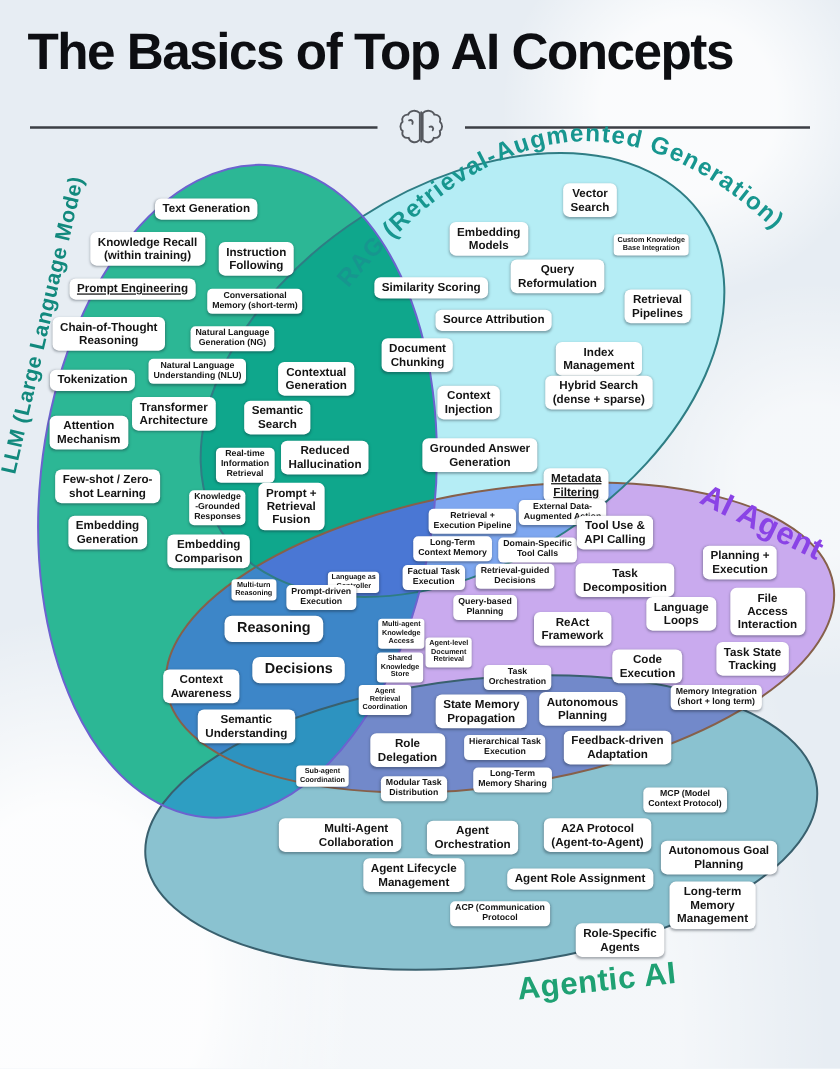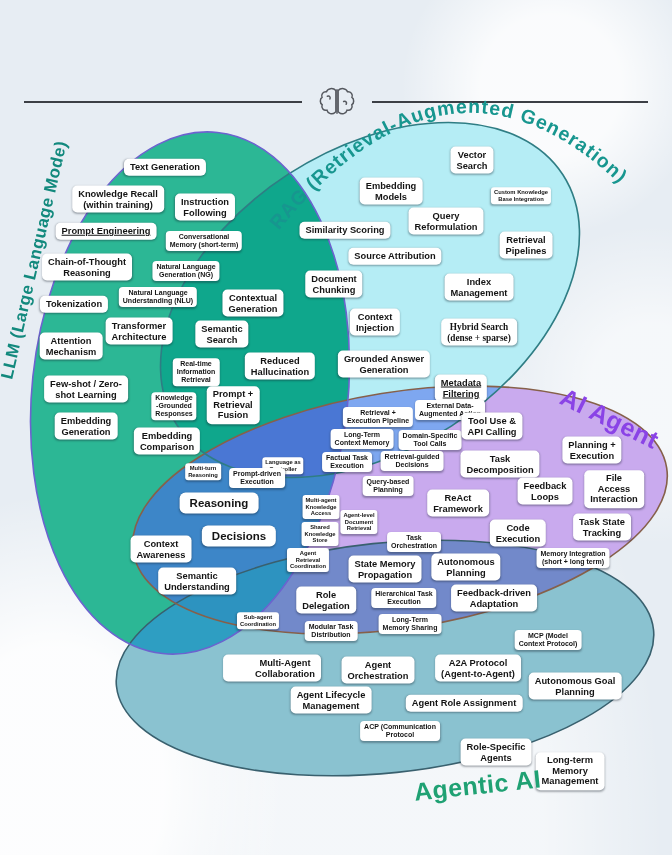--- a/index.html
+++ b/index.html
@@ -40,20 +40,21 @@
   #label-agent{left:527px;top:404px;width:165px;font-size:25px;letter-spacing:.5px;transform:rotate(26deg);}
   #label-agentic{left:375px;top:771px;width:205px;font-size:25px;letter-spacing:.5px;transform:rotate(-6deg);}
   #rag-label-svg{position:absolute;left:0;top:0;z-index:6;}
   #rag-label-svg text{font-weight:bold;font-size:19.5px;letter-spacing:1px;font-family:"Liberation Sans",sans-serif;}
 </style>
 </head>
 <body>
 
 <div id="stage">
 
+  <div id="title" style="color: rgb(13, 14, 18);">The Basics of Top AI Concepts</div>
 
   <div id="divider-left" class="divider"></div>
   <svg id="brain" viewBox="0 0 32 28">
     <g fill="none" stroke="#55585e" stroke-width="1.3" stroke-linecap="round">
       <path d="M15,4 C12.5,1.2 7.8,2 6.8,5 C3.8,4.6 1.8,7.6 2.9,10 C0.9,11.5 0.9,15 3,16.4 C2,19.4 4.2,21.8 7.2,21.2 C7.8,24.2 12,25.4 14.2,23.2 L15,22.5 Z"></path>
       <path d="M17,4 C19.5,1.2 24.2,2 25.2,5 C28.2,4.6 30.2,7.6 29.1,10 C31.1,11.5 31.1,15 29,16.4 C30,19.4 27.8,21.8 24.8,21.2 C24.2,24.2 20,25.4 17.8,23.2 L17,22.5 Z"></path>
       <path d="M16,3.2 L16,23.8"></path>
       <path d="M7.5,9 C9.5,8.2 10.5,9.8 9.8,11.4 M21.8,13.5 C23.8,12.8 25,14.5 24,16"></path>
     </g>
   </svg>
@@ -171,21 +172,21 @@
 shot Learning</div>
       <div class="box s-md" style="left: 86px; top: 426px;">Embedding
 Generation</div>
       <div class="box s-md" style="left: 253px; top: 303px;">Contextual
 Generation</div>
       <div class="box s-md" style="left: 222px; top: 334px;">Semantic
 Search</div>
       <div class="box s-sm" style="left: 196px; top: 372px;">Real-time
 Information
 Retrieval</div>
-      <div class="box s-md" style="left: 280px; top: 366px;">Reduced
+      <div class="box s-md" style="left: 260px; top: 366px;">Reduced
 Hallucination</div>
       <div class="box s-sm" style="left: 174px; top: 406px;">Knowledge
 -Grounded
 Responses</div>
       <div class="box s-md" style="left: 233px; top: 405px;">Prompt +
 Retrieval
 Fusion</div>
       <div class="box s-md" style="left: 167px; top: 441px;">Embedding
 Comparison</div>
       <div class="box s-md" style="left: 472px; top: 160px;">Vector
@@ -199,21 +200,21 @@
       <div class="box s-md" style="left: 345px; top: 230px;">Similarity Scoring</div>
       <div class="box s-md" style="left: 526px; top: 245px;">Retrieval
 Pipelines</div>
       <div class="box s-md" style="left: 395px; top: 256px;">Source Attribution</div>
       <div class="box s-md" style="left: 334px; top: 284px;">Document
 Chunking</div>
       <div class="box s-md" style="left: 479px; top: 287px;">Index
 Management</div>
       <div class="box s-md" style="left: 375px; top: 322px;">Context
 Injection</div>
-      <div class="box s-md" style="left: 479px; top: 332px; font-family: Liberation Serif, serif;">Hybrid Search
+      <div class="box s-md" style="left: 479px; top: 314px;">Hybrid Search
 (dense + sparse)</div>
       <div class="box s-md" style="left: 369px; top: 364px; margin-left: 15px;">Grounded Answer
 Generation</div>
       <div class="box s-md" style="left: 461px; top: 388px; text-decoration: underline;">Metadata
 Filtering</div>
       <div class="box s-sm" style="left: 378px; top: 417px;">Retrieval +
 Execution Pipeline</div>
       <div class="box s-sm" style="left: 450px; top: 410px;">External Data-
 Augmented Action</div>
       <div class="box s-sm" style="left: 362px; top: 439px;">Long-Term
@@ -225,21 +226,21 @@
       <div class="box s-sm" style="left: 412px; top: 461px;">Retrieval-guided
 Decisions</div>
       <div class="box s-sm" style="left: 388px; top: 486px;">Query-based
 Planning</div>
       <div class="box s-md" style="left: 492px; top: 426px;">Tool Use &amp;
 API Calling</div>
       <div class="box s-md" style="left: 592px; top: 450px;">Planning +
 Execution</div>
       <div class="box s-md" style="left: 500px; top: 464px;">Task
 Decomposition</div>
-      <div class="box s-md" style="left: 545px; top: 491px;">Feedback
+      <div class="box s-md" style="left: 545px; top: 491px;">Language
 Loops</div>
       <div class="box s-md" style="left: 614px; top: 489px;">File Access
 Interaction</div>
       <div class="box s-md" style="left: 458px; top: 503px;">ReAct
 Framework</div>
       <div class="box s-md" style="left: 518px; top: 533px;">Code
 Execution</div>
       <div class="box s-md" style="left: 602px; top: 527px;">Task State
 Tracking</div>
       <div class="box s-sm" style="left: 573px; top: 558px;">Memory Integration
@@ -292,21 +293,21 @@
 Orchestration</div>
       <div class="box s-md" style="left: 331px; top: 700px;">Agent Lifecycle
 Management</div>
       <div class="box s-sm" style="left: 548px; top: 640px;">MCP (Model
 Context Protocol)</div>
       <div class="box s-md" style="left: 478px; top: 668px;">A2A Protocol
 (Agent-to-Agent)</div>
       <div class="box s-md" style="left: 575px; top: 686px;">Autonomous Goal
 Planning</div>
       <div class="box s-md" style="left: 464px; top: 703px;">Agent Role Assignment</div>
-      <div class="box s-md" style="left: 570px; top: 724px; margin-top: 47px;">Long-term
+      <div class="box s-md" style="left: 570px; top: 724px;">Long-term
 Memory
 Management</div>
       <div class="box s-sm" style="left: 400px; top: 731px;">ACP (Communication
 Protocol</div>
       <div class="box s-md" style="left: 496px; top: 752px;">Role-Specific
 Agents</div>
     </div>
 
 </div>
 

